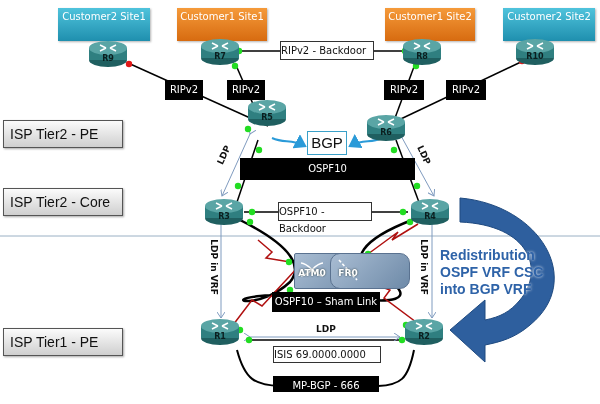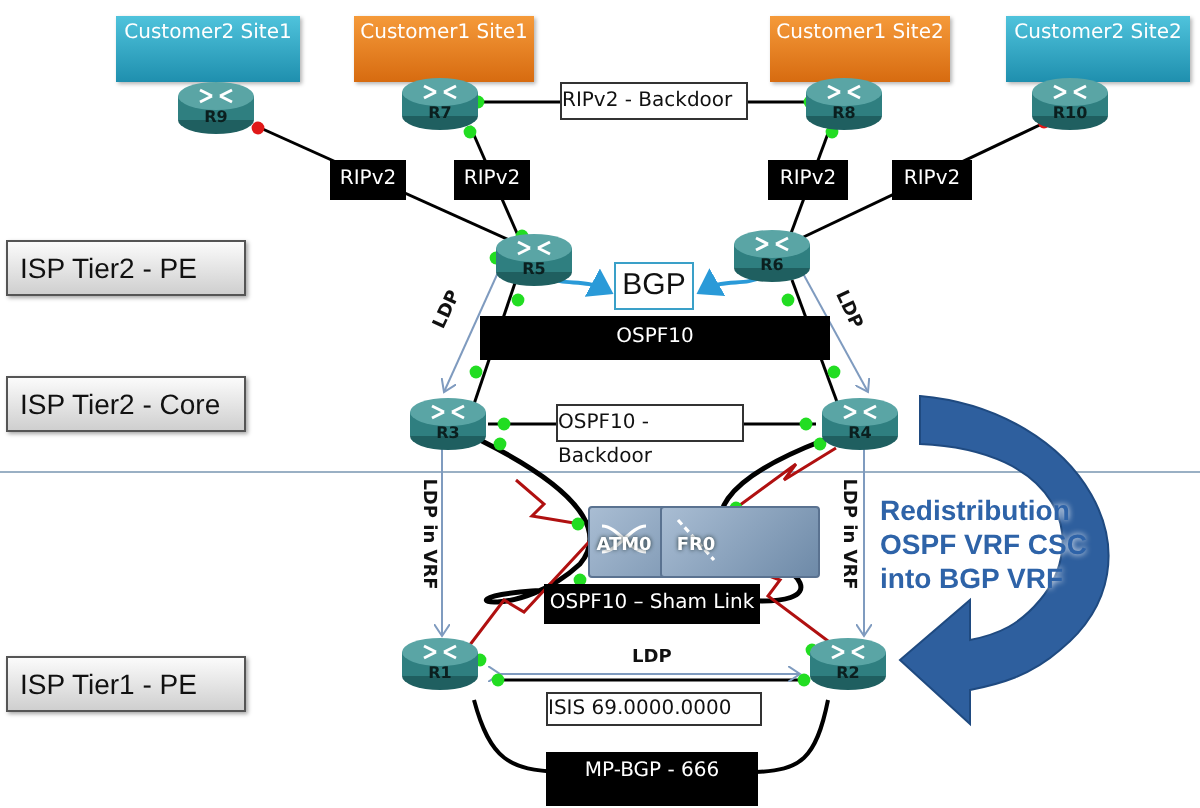--- a/index.html
+++ b/index.html
@@ -111,40 +111,40 @@
 <div class="blk" style="left:165px;top:80px;width:38px;height:20px;line-height:20px;">RIPv2</div>
 <div class="blk" style="left:227px;top:80px;width:38px;height:20px;line-height:20px;">RIPv2</div>
 <div class="blk" style="left:384px;top:80px;width:40px;height:20px;line-height:20px;">RIPv2</div>
 <div class="blk" style="left:446px;top:80px;width:40px;height:20px;line-height:20px;">RIPv2</div>
 <div class="bgp" style="left:307px;top:131px;width:38px;height:22px;line-height:22px;">BGP</div>
 <div class="blk" style="left:240px;top:158px;width:175px;height:22px;line-height:22px;">OSPF10</div>
 <div class="wbox" style="left:278px;top:202px;width:92px;height:17px;line-height:17px;">OSPF10 - Backdoor</div>
 <div class="blk" style="left:272px;top:292px;width:108px;height:20px;line-height:20px;">OSPF10 – Sham Link</div>
 <div class="vlabel" style="left:316px;top:324px;">LDP</div>
 <div class="wbox" style="left:273px;top:346px;width:106px;height:15px;line-height:15px;">ISIS 69.0000.0000</div>
-<div class="blk" style="left:273px;top:376px;width:106px;height:27px;line-height:20px;">MP-BGP - 666</div>
+<div class="blk" style="left:273px;top:376px;width:106px;height:16px;line-height:20px;">MP-BGP - 666</div>
 
 <div class="vlabel" style="left:214px;top:150px;transform:rotate(-65deg);">LDP</div>
 <div class="vlabel" style="left:414px;top:150px;transform:rotate(65deg);">LDP</div>
 <div class="vlabel" style="left:186px;top:262px;transform:rotate(90deg);">LDP in VRF</div>
 <div class="vlabel" style="left:396px;top:262px;transform:rotate(90deg);">LDP in VRF</div>
 
 <div class="redis">
   <div>Redistribution</div>
   <div>OSPF VRF CSC</div>
   <div>into BGP VRF</div>
 </div>
 
 <div class="sw" style="left:294px;top:253px;">
   <svg width="34" height="34" style="position:absolute;left:0;top:0">
     <path d="M6,9 C14,9 20,22 28,22 M6,22 C14,22 20,9 28,9" stroke="#fff" stroke-width="1.6" fill="none"></path>
   </svg>
   <div class="swl">ATM0</div>
 </div>
-<div class="sw" style="left:330px;top:253px;">
+<div class="sw" style="left:330px;top:253px;border-radius:10px;">
   <svg width="34" height="34" style="position:absolute;left:0;top:0">
     <line x1="8" y1="6" x2="26" y2="26" stroke="#fff" stroke-width="1.6" stroke-dasharray="3,2"></line>
   </svg>
   <div class="swl">FR0</div>
 </div>
 
 <div id="routers">
       <div class="router" style="left: 88px; top: 40px;"><svg width="40" height="28">
           <ellipse cx="20" cy="20" rx="19" ry="7" fill="#1f5f60"></ellipse>
           <rect x="1" y="8" width="38" height="12" fill="#2f7f80"></rect>
@@ -162,21 +162,21 @@
           <rect x="1" y="8" width="38" height="12" fill="#2f7f80"></rect>
           <ellipse cx="20" cy="8" rx="19" ry="7" fill="#5aa5a5"></ellipse>
           <path d="M12,5 L18,8 M12,11 L18,8 M28,5 L22,8 M28,11 L22,8" stroke="#fff" stroke-width="1.5"></path>
         </svg><div class="rlabel">R8</div></div>
       <div class="router" style="left: 515px; top: 38px;"><svg width="40" height="28">
           <ellipse cx="20" cy="20" rx="19" ry="7" fill="#1f5f60"></ellipse>
           <rect x="1" y="8" width="38" height="12" fill="#2f7f80"></rect>
           <ellipse cx="20" cy="8" rx="19" ry="7" fill="#5aa5a5"></ellipse>
           <path d="M12,5 L18,8 M12,11 L18,8 M28,5 L22,8 M28,11 L22,8" stroke="#fff" stroke-width="1.5"></path>
         </svg><div class="rlabel">R10</div></div>
-      <div class="router" style="left: 247px; top: 116px;"><svg width="40" height="28">
+      <div class="router" style="left: 247px; top: 99px;"><svg width="40" height="28">
           <ellipse cx="20" cy="20" rx="19" ry="7" fill="#1f5f60"></ellipse>
           <rect x="1" y="8" width="38" height="12" fill="#2f7f80"></rect>
           <ellipse cx="20" cy="8" rx="19" ry="7" fill="#5aa5a5"></ellipse>
           <path d="M12,5 L18,8 M12,11 L18,8 M28,5 L22,8 M28,11 L22,8" stroke="#fff" stroke-width="1.5"></path>
         </svg><div class="rlabel">R5</div></div>
       <div class="router" style="left: 366px; top: 114px;"><svg width="40" height="28">
           <ellipse cx="20" cy="20" rx="19" ry="7" fill="#1f5f60"></ellipse>
           <rect x="1" y="8" width="38" height="12" fill="#2f7f80"></rect>
           <ellipse cx="20" cy="8" rx="19" ry="7" fill="#5aa5a5"></ellipse>
           <path d="M12,5 L18,8 M12,11 L18,8 M28,5 L22,8 M28,11 L22,8" stroke="#fff" stroke-width="1.5"></path>

